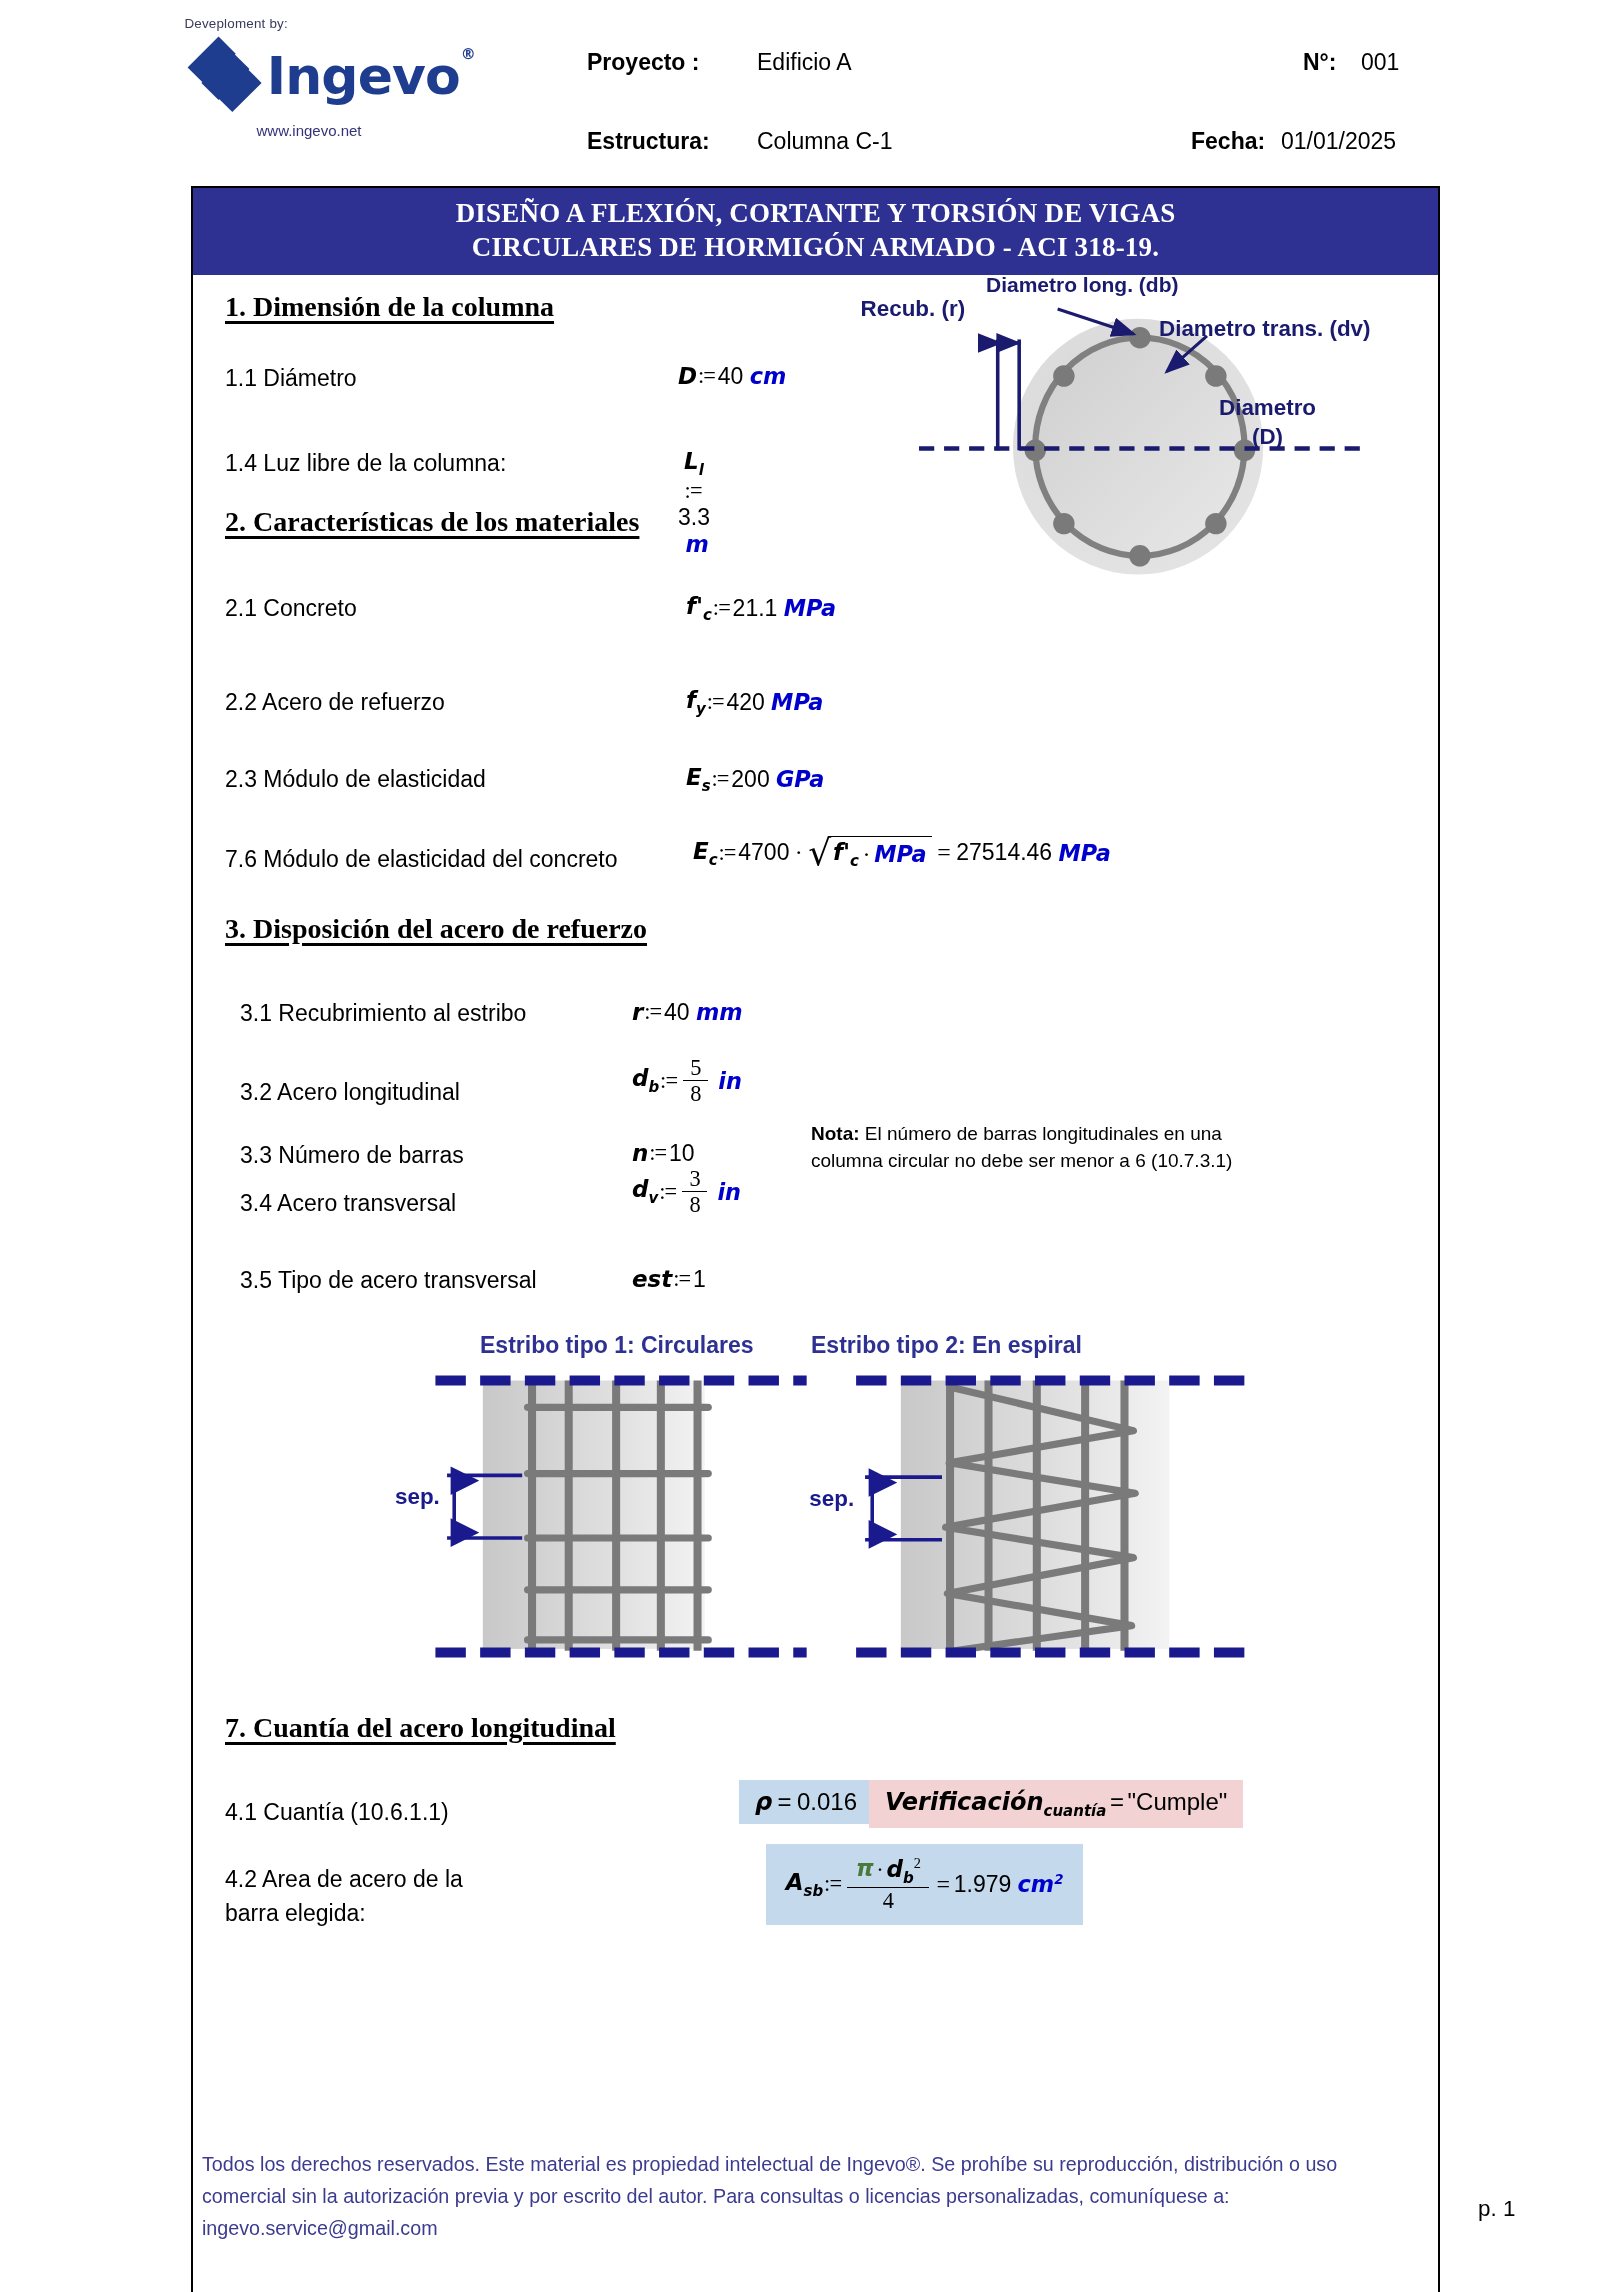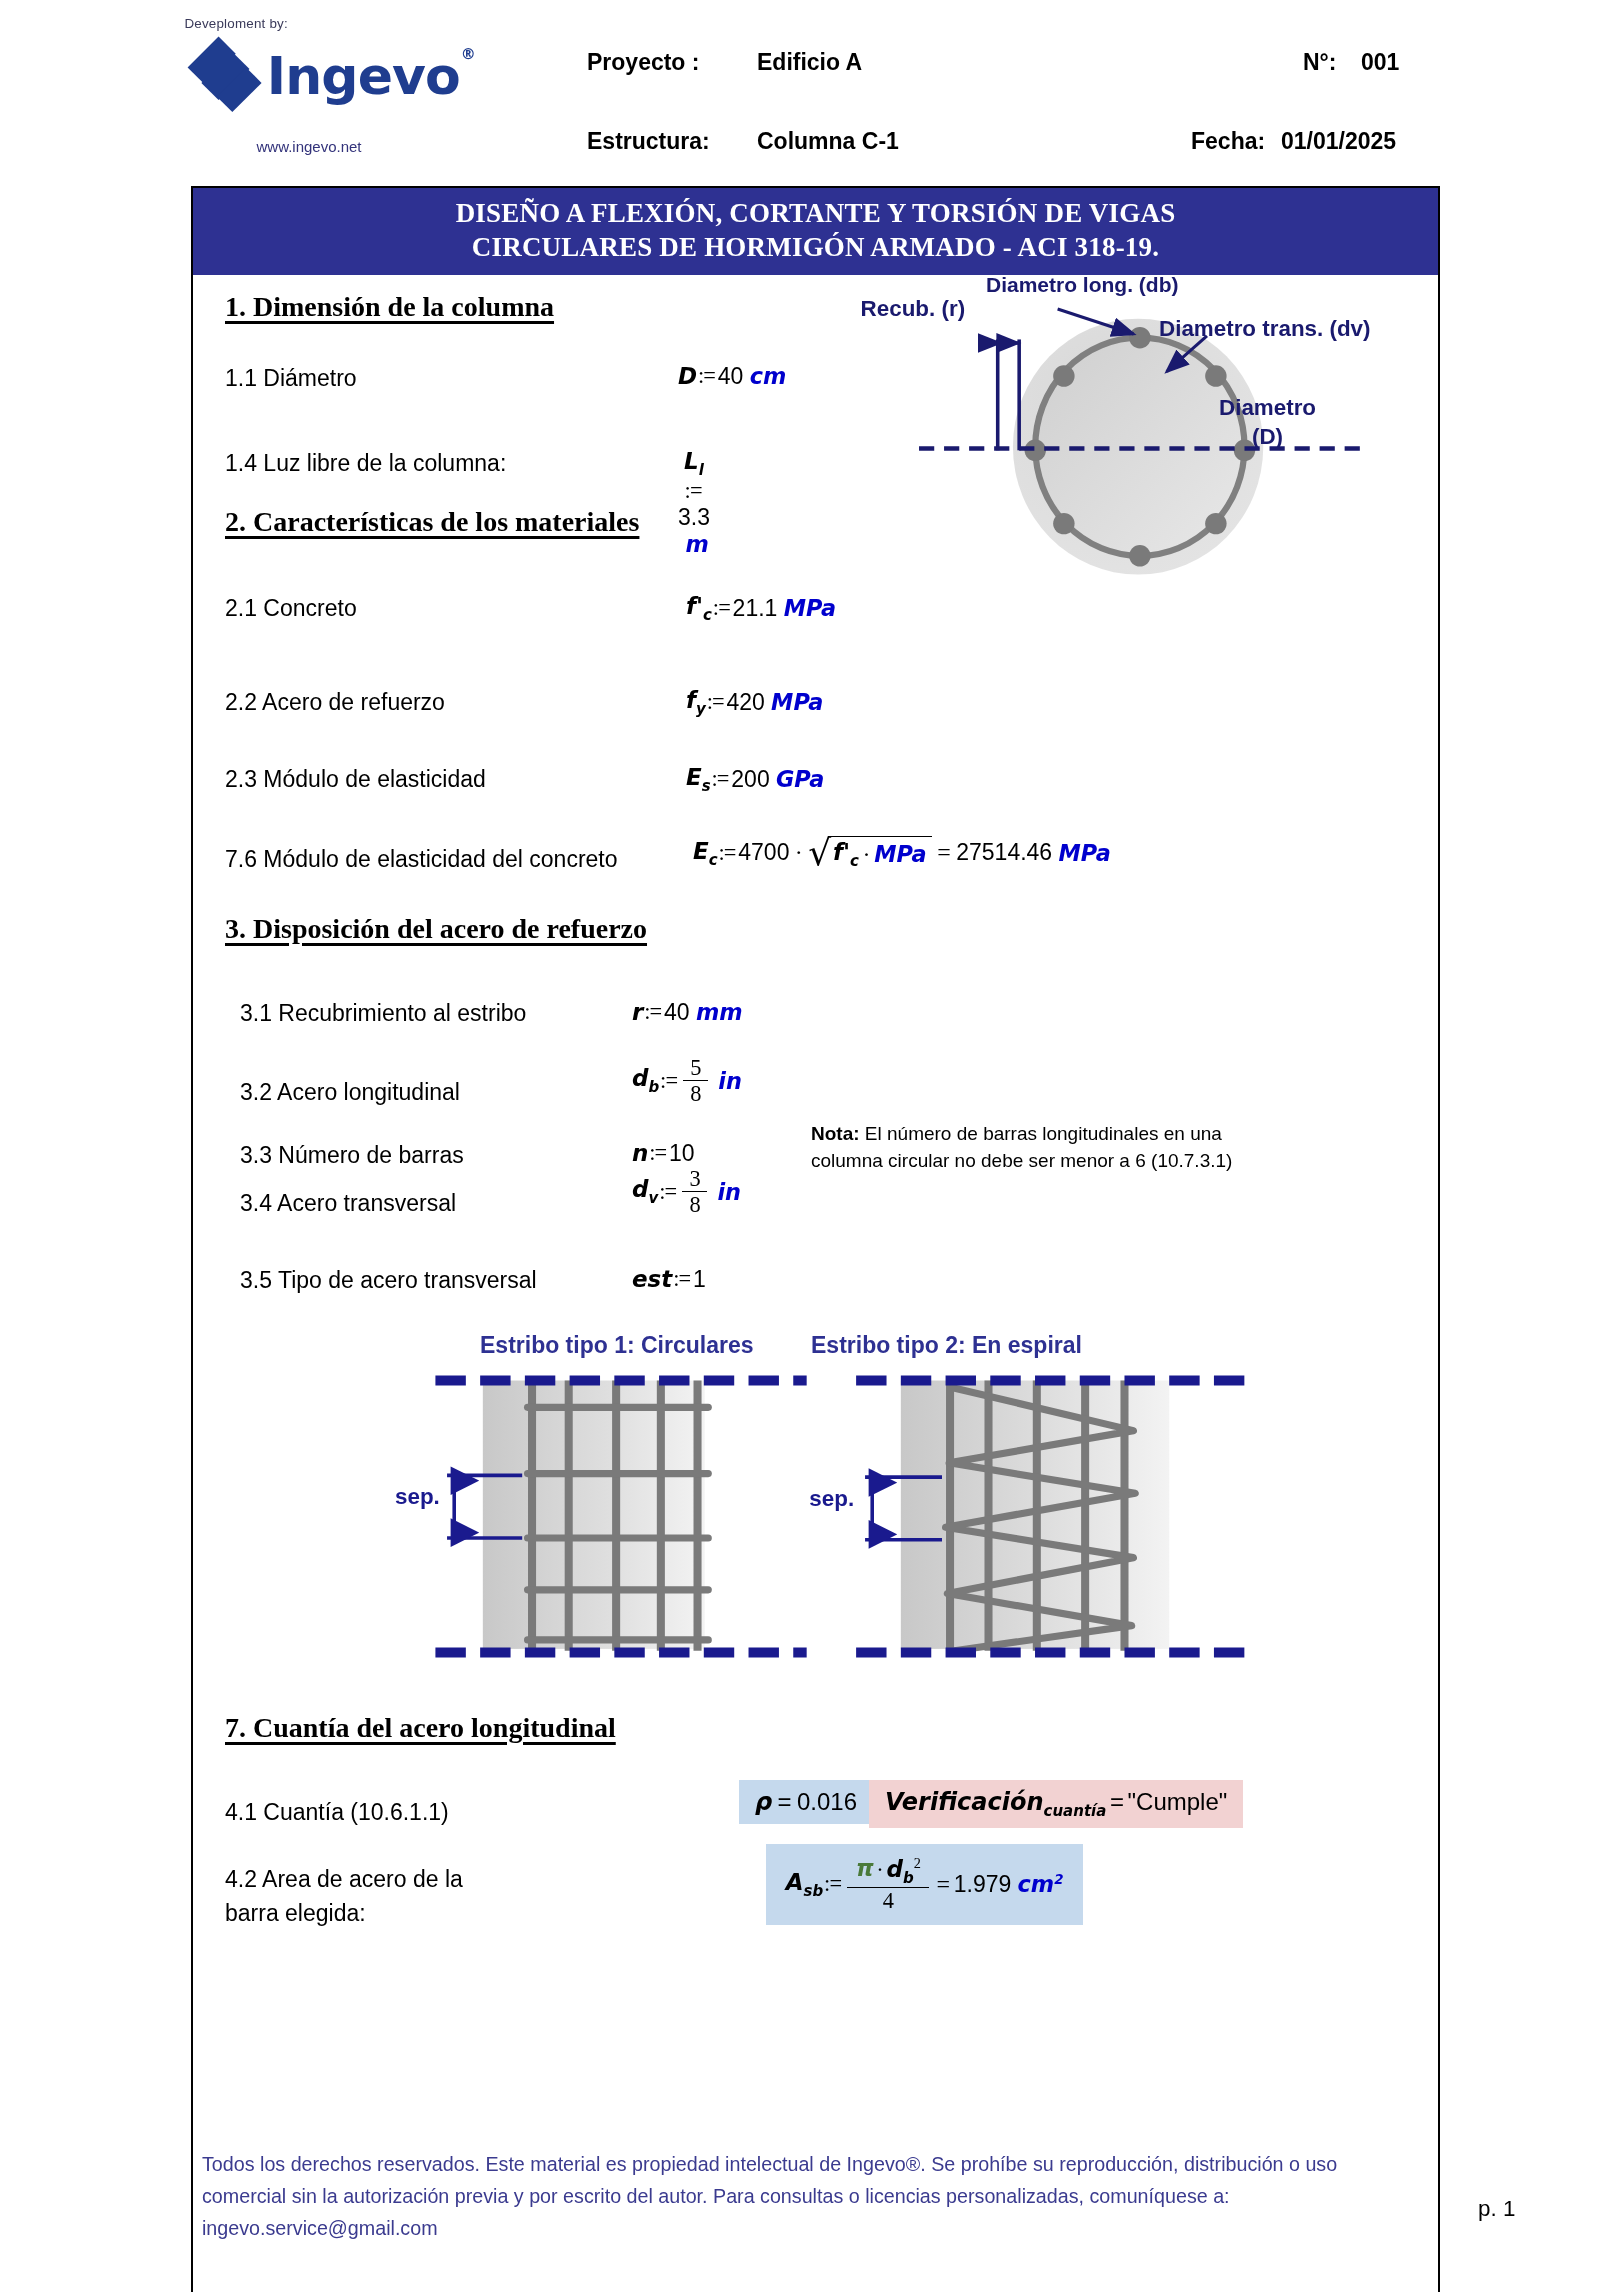--- a/index.html
+++ b/index.html
@@ -53,31 +53,31 @@
     vertical-align: super;
     position: relative;
     top: -16px;
     left: 0.9px;
   }
   .logo-url {
     font-size: 15px;
     color: #32327a;
     text-align: center;
     width: 242px;
-    margin-top: 19px;
+    margin-top: 3px;
     margin-left: 9px;
   }
 
   .hdr-field {
     position: absolute;
     font-size: 23px;
     white-space: nowrap;
   }
   .hdr-label { font-weight: bold; }
-  .hdr-value { font-weight: bold; }
+  .hdr-value { font-weight: normal; }
 
   .f-proy-l  { left: 587px; top: 49px; }
   .f-proy-v  { left: 757px; top: 49px; }
   .f-num-l   { left: 1303px; top: 49px; }
   .f-num-v   { left: 1361px; top: 49px; }
   .f-est-l   { left: 587px; top: 128px; }
   .f-est-v   { left: 757px; top: 128px; }
   .f-fec-l   { left: 1191px; top: 128px; }
   .f-fec-v   { left: 1281px; top: 128px; }
 

